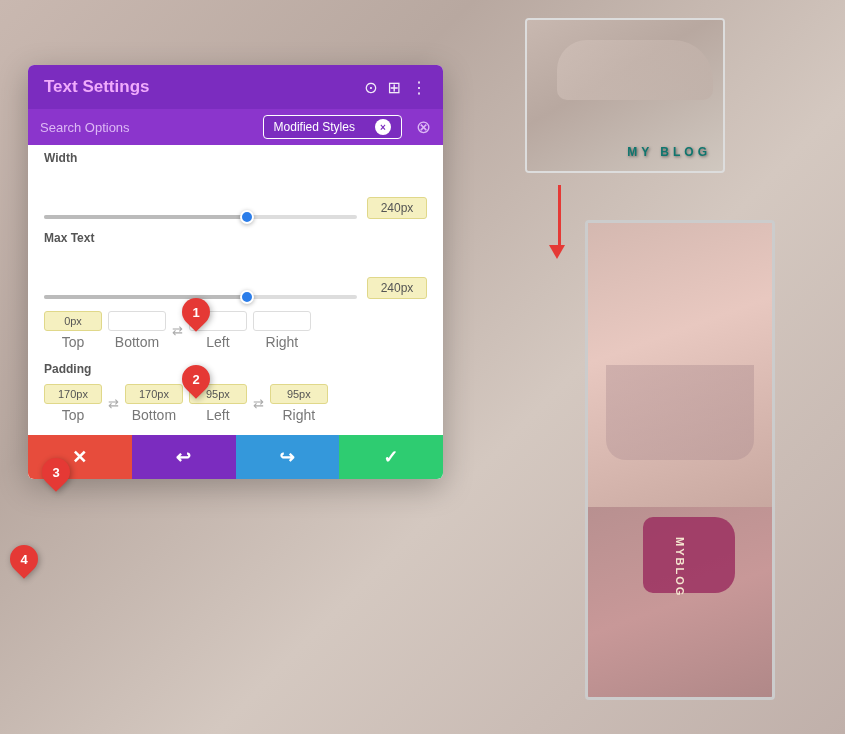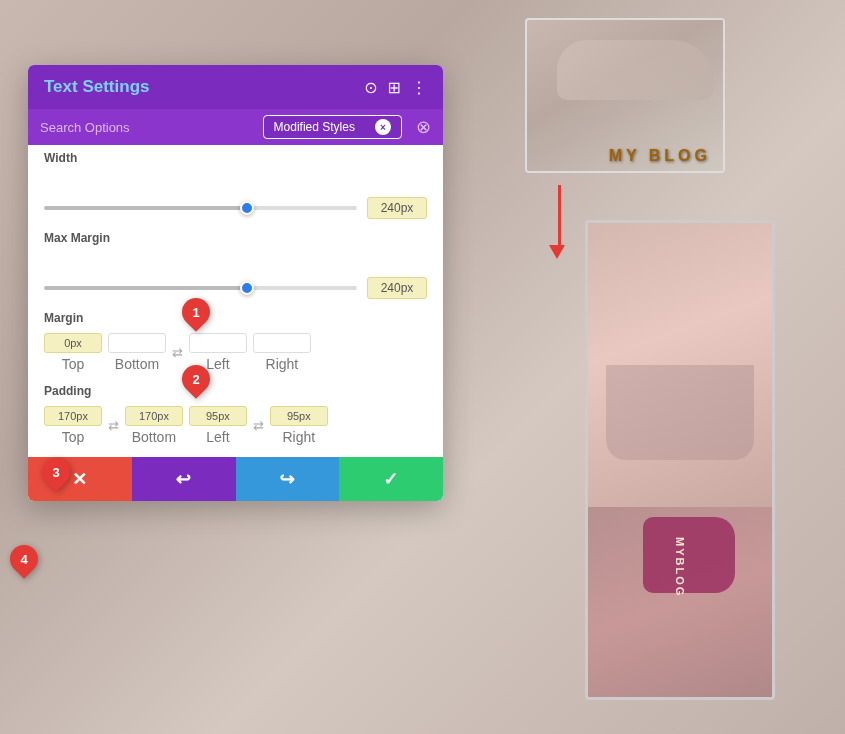--- a/index.html
+++ b/index.html
@@ -38,21 +38,21 @@
       color: #fff;
       padding: 12px 16px;
       display: flex;
       align-items: center;
       justify-content: space-between;
     }
 
     .panel-title {
       font-size: 17px;
       font-weight: 700;
-      color: #7dd3fc;
+      color: #f0abfc;
     }
 
     .panel-header-icons {
       display: flex;
       gap: 10px;
       align-items: center;
     }
 
     .panel-header-icon {
       color: #fff;
@@ -119,21 +119,21 @@
       font-size: 12px;
       font-weight: 600;
       color: #555;
       margin-bottom: 8px;
       margin-top: 4px;
       text-transform: none;
     }
 
     .slider-row {
       display: flex;
-      align-items: center;
+      align-items: flex-end;
       gap: 10px;
       margin-bottom: 4px;
       margin-top: 32px;
     }
 
     .slider-track {
       flex: 1;
       height: 4px;
       background: #ddd;
       border-radius: 2px;
@@ -307,24 +307,24 @@
 
     .preview-top-img {
       width: 100%;
       height: 100%;
       background: linear-gradient(160deg, #c8bab5 0%, #b0a0a0 50%, #d0c8c8 100%);
       position: relative;
     }
 
     .preview-top-text {
       position: absolute;
-      bottom: 6px;
+      bottom: 12px;
       right: 12px;
-      color: #a16207;
-      font-size: 16px;
+      color: #0f766e;
+      font-size: 12px;
       font-weight: 700;
       letter-spacing: 4px;
       text-shadow: 1px 1px 3px rgba(0,0,0,0.5);
     }
 
     
     .arrow-indicator {
       position: absolute;
       top: 185px;
       right: 280px;
@@ -429,33 +429,32 @@
       <div class="slider-row">
         <div class="slider-track">
           <div class="slider-fill"></div>
           <div class="slider-thumb"></div>
         </div>
         <input class="slider-input" type="text" value="240px" style="">
       </div>
     </div>
 
     <div class="section-block">
-      <div class="section-label">Max Margin</div>
+      <div class="section-label">Max Text</div>
       <div class="slider-row">
         <div class="slider-track">
           <div class="slider-fill"></div>
           <div class="slider-thumb"></div>
         </div>
         <input class="slider-input" type="text" value="240px" style="">
       </div>
     </div>
 
 
     <div class="section-block">
-      <div class="section-label">Margin</div>
       <div class="field-grid">
         <div class="field-item">
           <input class="field-input" type="text" value="0px" style="">
           <span class="field-label">Top</span>
         </div>
         <div class="field-item">
           <input class="field-input empty" type="text" placeholder="" style="">
           <span class="field-label">Bottom</span>
         </div>
         <span class="link-icon">⇄</span>

